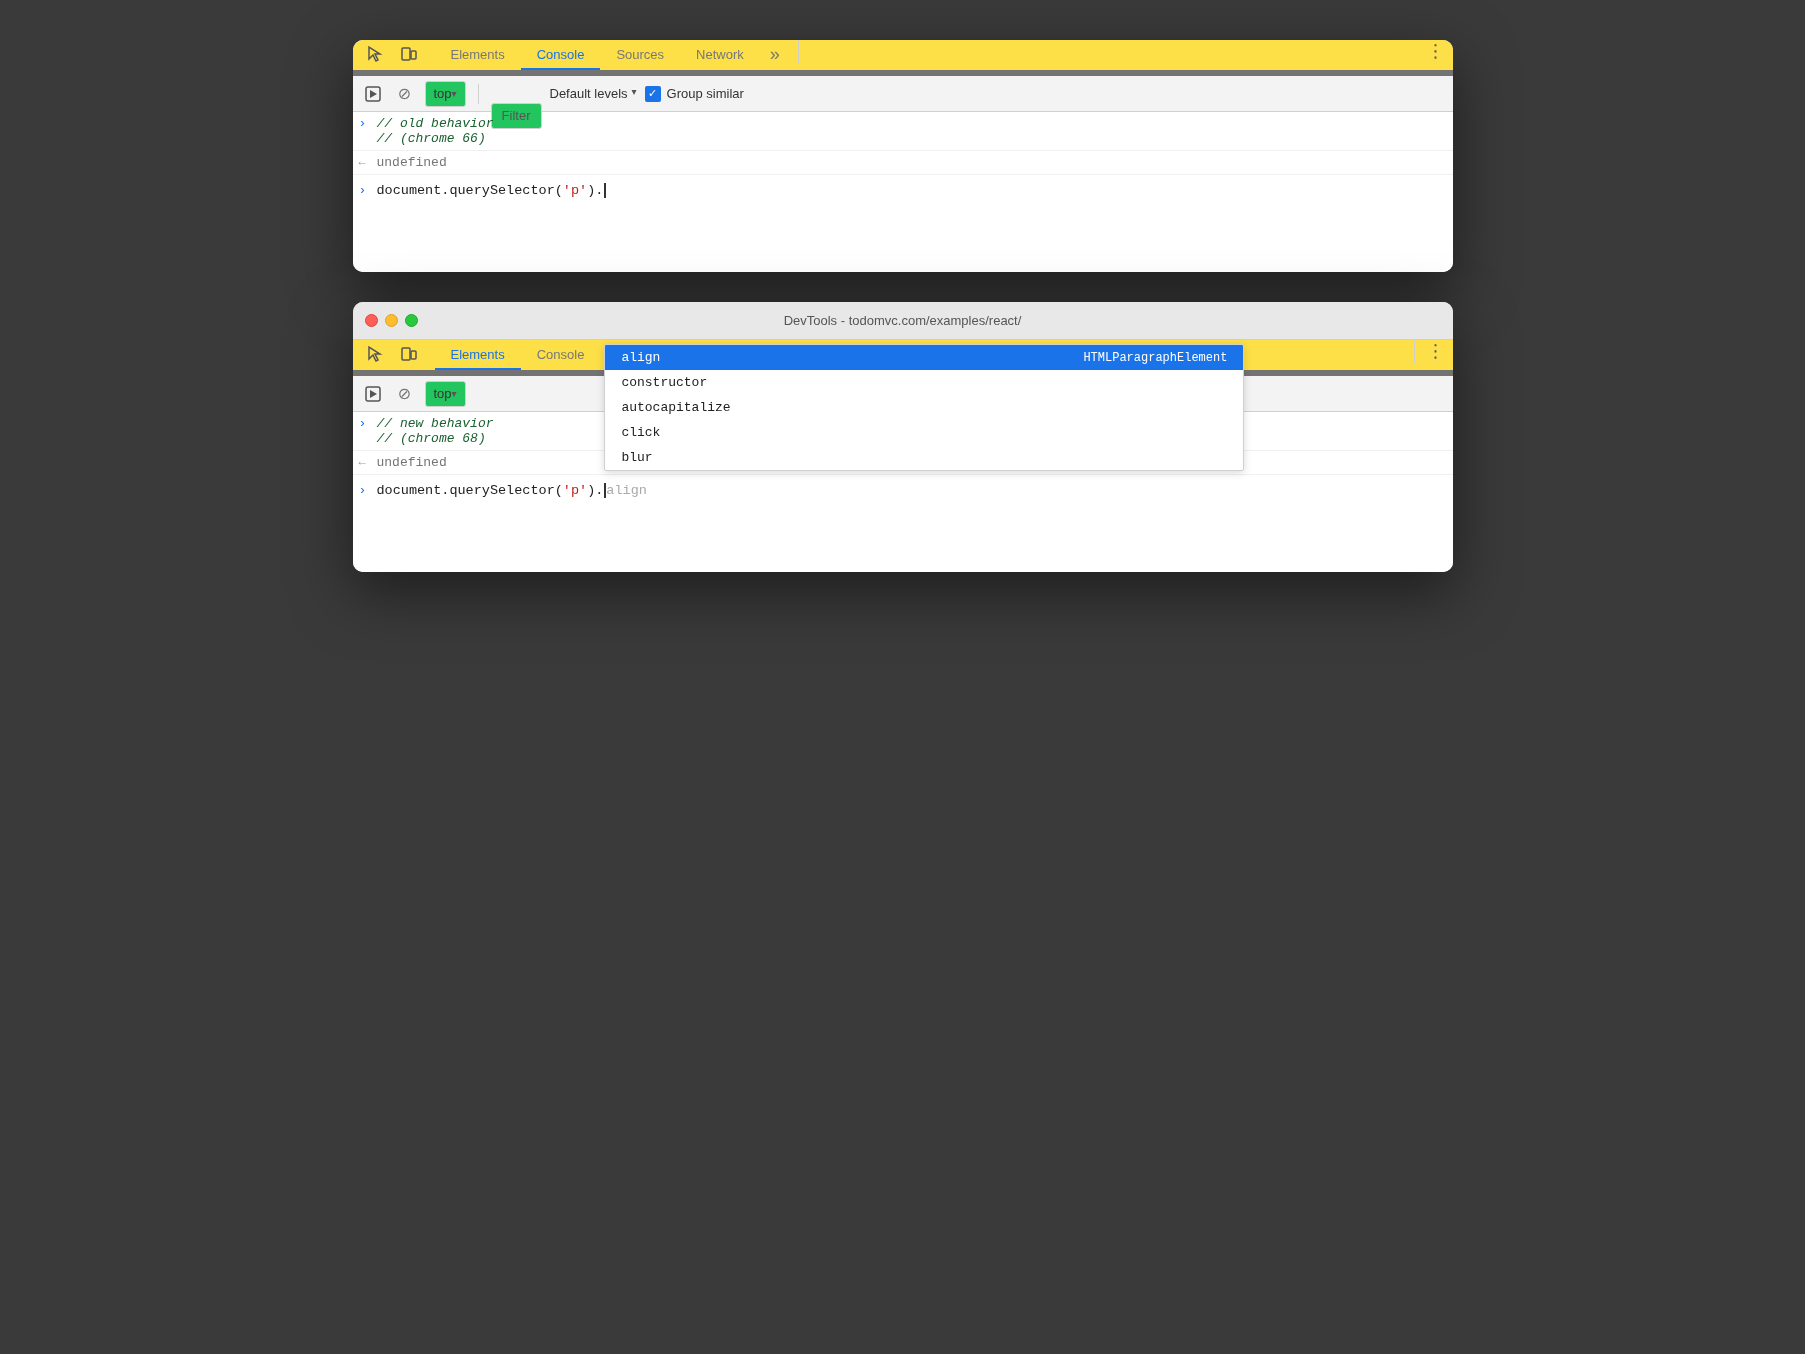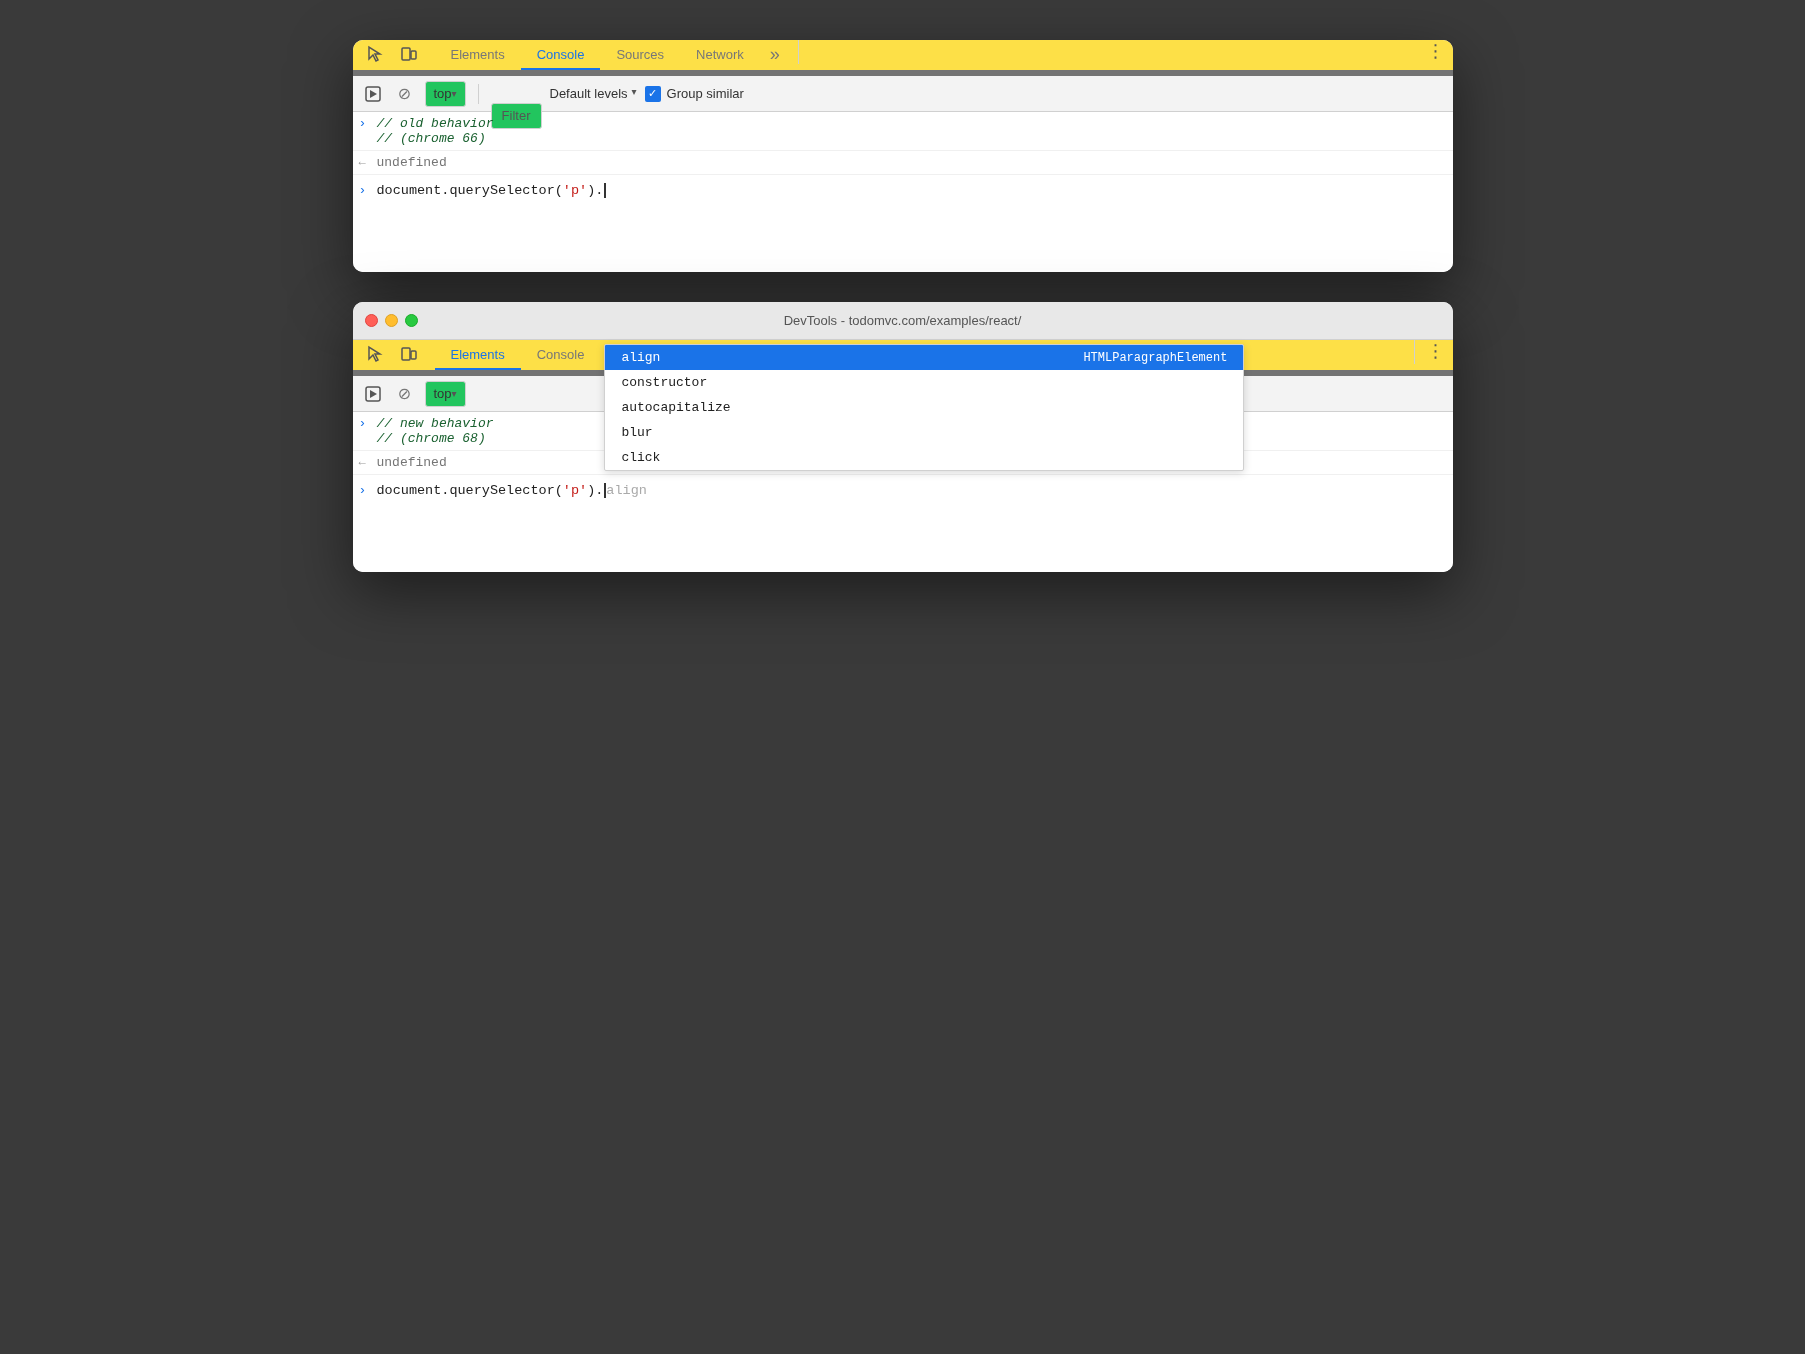--- a/index.html
+++ b/index.html
@@ -494,25 +494,25 @@
         </div>
         <div class="autocomplete-item">
           <span>constructor</span>
           <span class="autocomplete-type"></span>
         </div>
         <div class="autocomplete-item">
           <span>autocapitalize</span>
           <span class="autocomplete-type"></span>
         </div>
         <div class="autocomplete-item">
-          <span>blur</span>
+          <span>click</span>
           <span class="autocomplete-type"></span>
         </div>
         <div class="autocomplete-item">
-          <span>click</span>
+          <span>blur</span>
           <span class="autocomplete-type"></span>
         </div>
       </div>
     </div>
     <div class="toolbar-separator"></div>
     <div class="toolbar-menu-dots">⋮</div>
   </div>
 
   <div class="console-toolbar">
     <button class="console-icon-btn">

